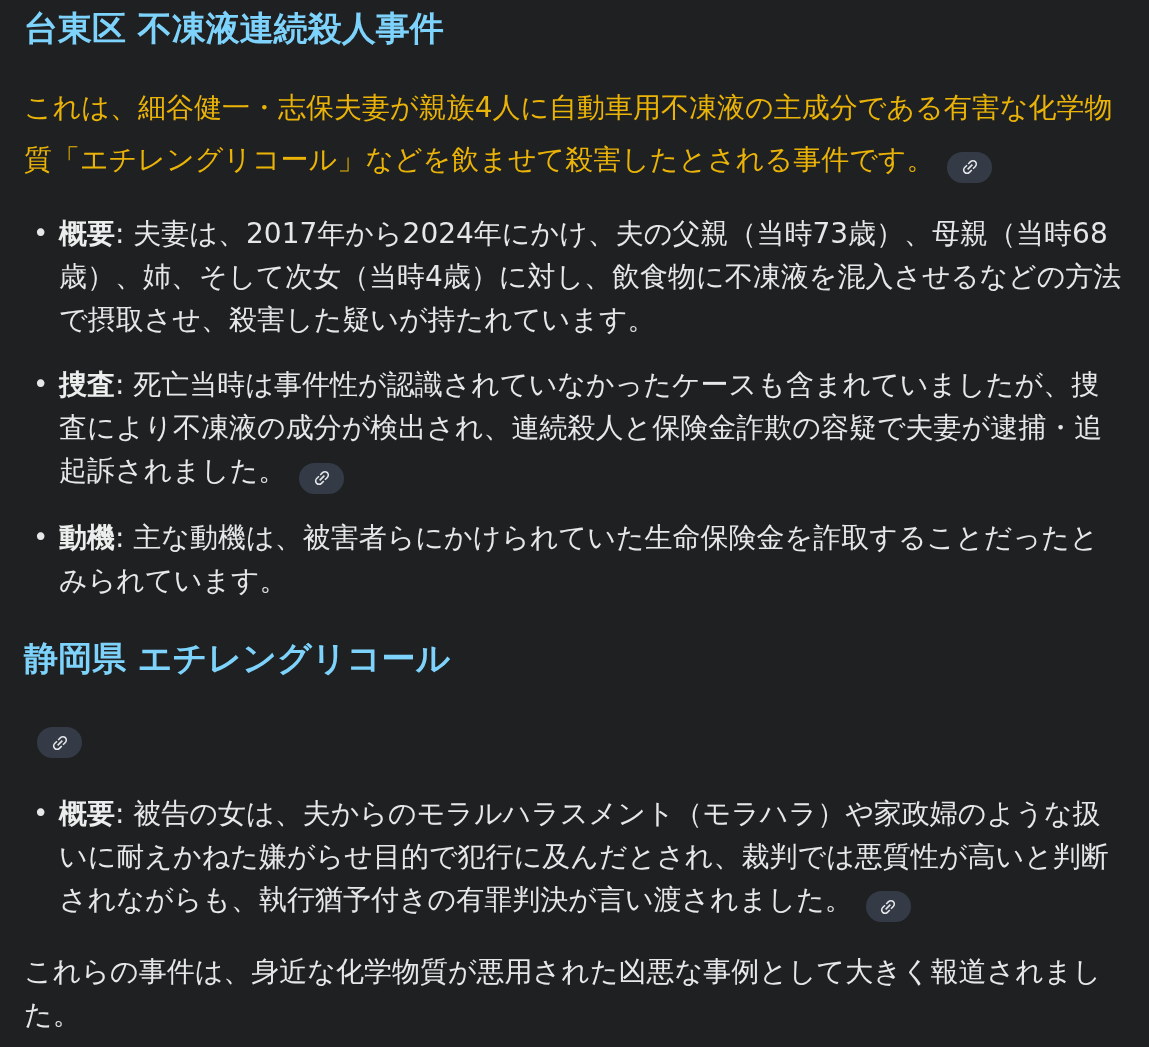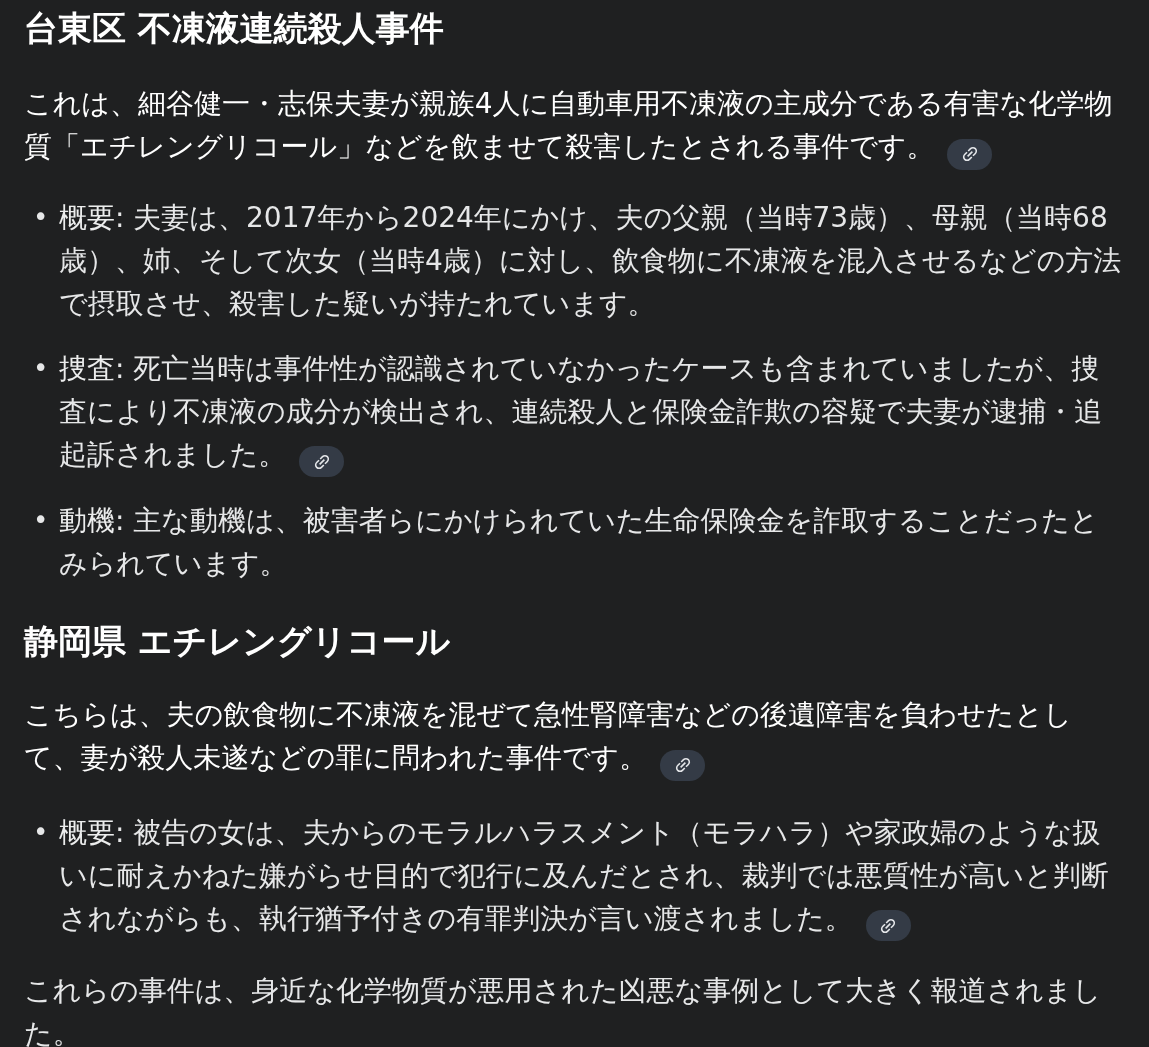--- a/index.html
+++ b/index.html
@@ -15,32 +15,32 @@
     color: #e6e7e8;
   }
   .page {
     padding: 6px 24px 0 24px;
     box-sizing: border-box;
   }
   h2.section-heading {
     font-size: 34px;
     line-height: 44px;
     font-weight: 700;
-    color: #ffffff;
+    color: #7dd3fc;
     margin: 0 0 32px 0;
   }
   h2.section-heading.second {
     margin-top: 0;
     margin-bottom: 30px;
   }
   p.lead {
     font-size: 28px;
-    line-height: 43px;
+    line-height: 52px;
     margin: 0 0 26px 0;
-    color: #ffffff;
+    color: #eab308;
   }
   p.lead.second {
     margin-bottom: 30px;
   }
   p.closing {
     font-size: 28px;
     line-height: 43px;
     margin: 0;
     color: #e6e7e8;
   }
@@ -64,21 +64,21 @@
   }
   ul.topic-list li::before {
     content: "\2022";
     position: absolute;
     left: 9px;
     top: 0;
     font-size: 26px;
     color: #e6e7e8;
   }
   .bold-label {
-    font-weight: 400;
+    font-weight: 700;
     color: #eceded;
   }
   .label-sep {
     white-space: pre;
   }
   .citation-chip {
     display: inline-flex;
     align-items: center;
     justify-content: center;
     width: 45px;
@@ -116,21 +116,21 @@
           <svg viewBox="0 0 24 24" aria-hidden="true">
             <path d="M3.9 12c0-1.71 1.39-3.1 3.1-3.1h4V7H7c-2.76 0-5 2.24-5 5s2.24 5 5 5h4v-1.9H7c-1.71 0-3.1-1.39-3.1-3.1zM8 13h8v-2H8v2zm9-6h-4v1.9h4c1.71 0 3.1 1.39 3.1 3.1s-1.39 3.1-3.1 3.1h-4V17h4c2.76 0 5-2.24 5-5s-2.24-5-5-5z"></path>
           </svg>
         </span></li>
 
     <li><span class="bold-label">動機</span><span class="label-sep">: </span><span>主な動機は、被害者らにかけられていた生命保険金を詐取することだったとみられています。</span></li>
   </ul>
 
   <h2 class="section-heading second">静岡県 エチレングリコール</h2>
 
-  <p class="lead second"><span>こちらは、夫の飲食物に不凍液を混ぜて急性腎障害などの後遺障害を負わせたとして、妻が殺人未遂などの罪に問われた事件です。</span><span class="citation-chip">
+  <p class="lead second"><span class="citation-chip">
         <svg viewBox="0 0 24 24" aria-hidden="true">
           <path d="M3.9 12c0-1.71 1.39-3.1 3.1-3.1h4V7H7c-2.76 0-5 2.24-5 5s2.24 5 5 5h4v-1.9H7c-1.71 0-3.1-1.39-3.1-3.1zM8 13h8v-2H8v2zm9-6h-4v1.9h4c1.71 0 3.1 1.39 3.1 3.1s-1.39 3.1-3.1 3.1h-4V17h4c2.76 0 5-2.24 5-5s-2.24-5-5-5z"></path>
         </svg>
       </span></p>
 
   <ul class="topic-list second">
     <li><span class="bold-label">概要</span><span class="label-sep">: </span><span>被告の女は、夫からのモラルハラスメント（モラハラ）や家政婦のような扱いに耐えかねた嫌がらせ目的で犯行に及んだとされ、裁判では悪質性が高いと判断されながらも、執行猶予付きの有罪判決が言い渡されました。</span><span class="citation-chip">
           <svg viewBox="0 0 24 24" aria-hidden="true">
             <path d="M3.9 12c0-1.71 1.39-3.1 3.1-3.1h4V7H7c-2.76 0-5 2.24-5 5s2.24 5 5 5h4v-1.9H7c-1.71 0-3.1-1.39-3.1-3.1zM8 13h8v-2H8v2zm9-6h-4v1.9h4c1.71 0 3.1 1.39 3.1 3.1s-1.39 3.1-3.1 3.1h-4V17h4c2.76 0 5-2.24 5-5s-2.24-5-5-5z"></path>
           </svg>

